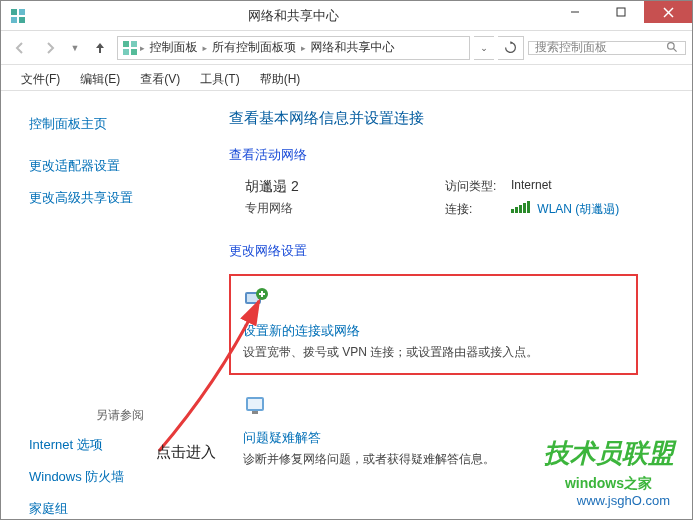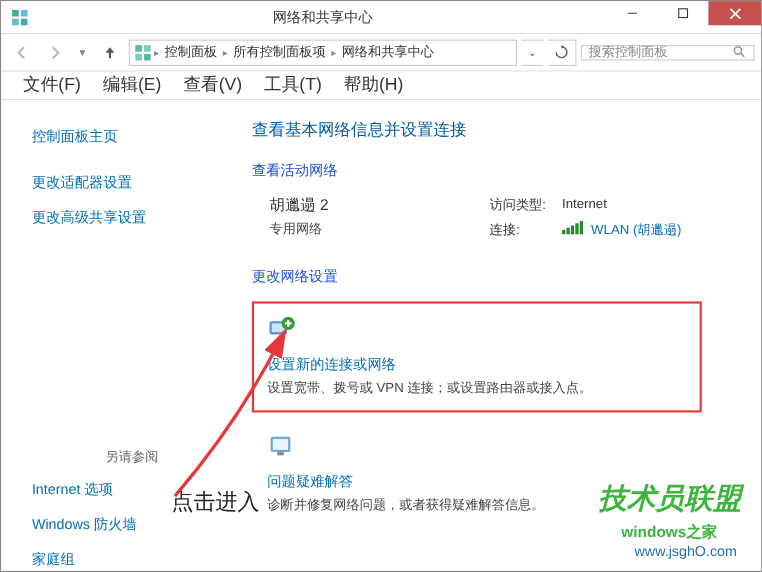--- a/index.html
+++ b/index.html
@@ -16,21 +16,21 @@
 .nav-btn { width: 26px; height: 26px; border-radius: 2px; display: flex; align-items: center; justify-content: center; color: #bbb; font-size: 14px; }
 .nav-btn.enabled { color: #555; }
 .addr-path { flex: 1; height: 24px; border: 1px solid #ccc; display: flex; align-items: center; font-size: 12px; padding: 0 4px; gap: 2px; overflow: hidden; }
 .addr-seg { color: #333; padding: 0 3px; white-space: nowrap; }
 .addr-sep { color: #888; font-size: 9px; }
 .addr-icon { width: 16px; height: 16px; display: inline-flex; align-items: center; justify-content: center; }
 .refresh-box { width: 26px; height: 24px; border: 1px solid #ccc; border-left: none; display: flex; align-items: center; justify-content: center; color: #555; }
 .drop-box { width: 20px; height: 24px; border: 1px solid #ccc; border-left: none; border-right: none; display: flex; align-items: center; justify-content: center; color: #555; font-size: 9px; }
 .searchbox { width: 158px; height: 14px; border: 1px solid #ccc; display: flex; align-items: center; padding: 0 6px; color: #888; font-size: 12px; gap: 6px; }
 
-.menubar { height: 26px; display: flex; align-items: center; padding: 0 12px; gap: 4px; font-size: 16px; border-bottom: 1px solid #e0e0e0; }
+.menubar { height: 26px; display: flex; align-items: flex-end; padding: 0 12px; gap: 4px; font-size: 12px; border-bottom: 1px solid #e0e0e0; }
 .menu-item { padding: 2px 8px; color: #333; }
 
 .content { display: flex; height: calc(100% - 90px); }
 .sidebar { width: 210px; padding: 24px 0 0 28px; font-size: 13px; }
 .side-home { color: #006fb7; margin-bottom: 24px; }
 .side-link { color: #006fb7; margin-bottom: 14px; cursor: pointer; }
 .side-sep { margin-top: 200px; }
 .side-heading { color: #666; font-size: 12px; margin-bottom: 12px; text-align: center; }
 
 .main { flex: 1; padding: 18px 24px 0 18px; font-size: 13px; color: #333; position: relative; }
@@ -49,21 +49,21 @@
 .signal span { width: 3px; background: #2a8a2a; }
 .signal span:nth-child(1){height:4px}.signal span:nth-child(2){height:6px}.signal span:nth-child(3){height:8px}.signal span:nth-child(4){height:10px}.signal span:nth-child(5){height:12px}
 
 .highlight-box { border: 2px solid #e63a3a; padding: 10px 12px 12px; margin: 0 30px 18px 0; }
 .opt { display: flex; gap: 10px; flex-direction: column; }
 .opt-icon { width: 26px; height: 26px; flex-shrink: 0; }
 .opt-title { color: #006fb7; margin-bottom: 4px; }
 .opt-desc { font-size: 12px; color: #444; }
 
 .arrow-svg { position: absolute; left: 98px; top: 280px; pointer-events: none; }
-.annotation { position: absolute; left: 155px; top: 442px; font-family: "KaiTi","STKaiti",serif; font-size: 20px; color: #222; }
+.annotation { position: absolute; left: 155px; top: 442px; font-family: "KaiTi","STKaiti",serif; font-size: 15px; color: #222; }
 
 .watermark1 { position: absolute; right: 18px; bottom: 48px; font-size: 26px; font-weight: bold; color: #3cb53c; font-style: italic; text-shadow: 1px 1px 0 #fff; }
 .watermark2 { position: absolute; right: 40px; bottom: 26px; font-size: 14px; color: #3cb53c; font-weight: bold; }
 .watermark3 { position: absolute; right: 18px; bottom: 10px; font-size: 13px; color: #1e6fb8; background: rgba(255,255,255,0.6); padding: 1px 4px; }
 </style>
 </head>
 <body>
 
 <div class="titlebar">
   <div class="icon-slot">

